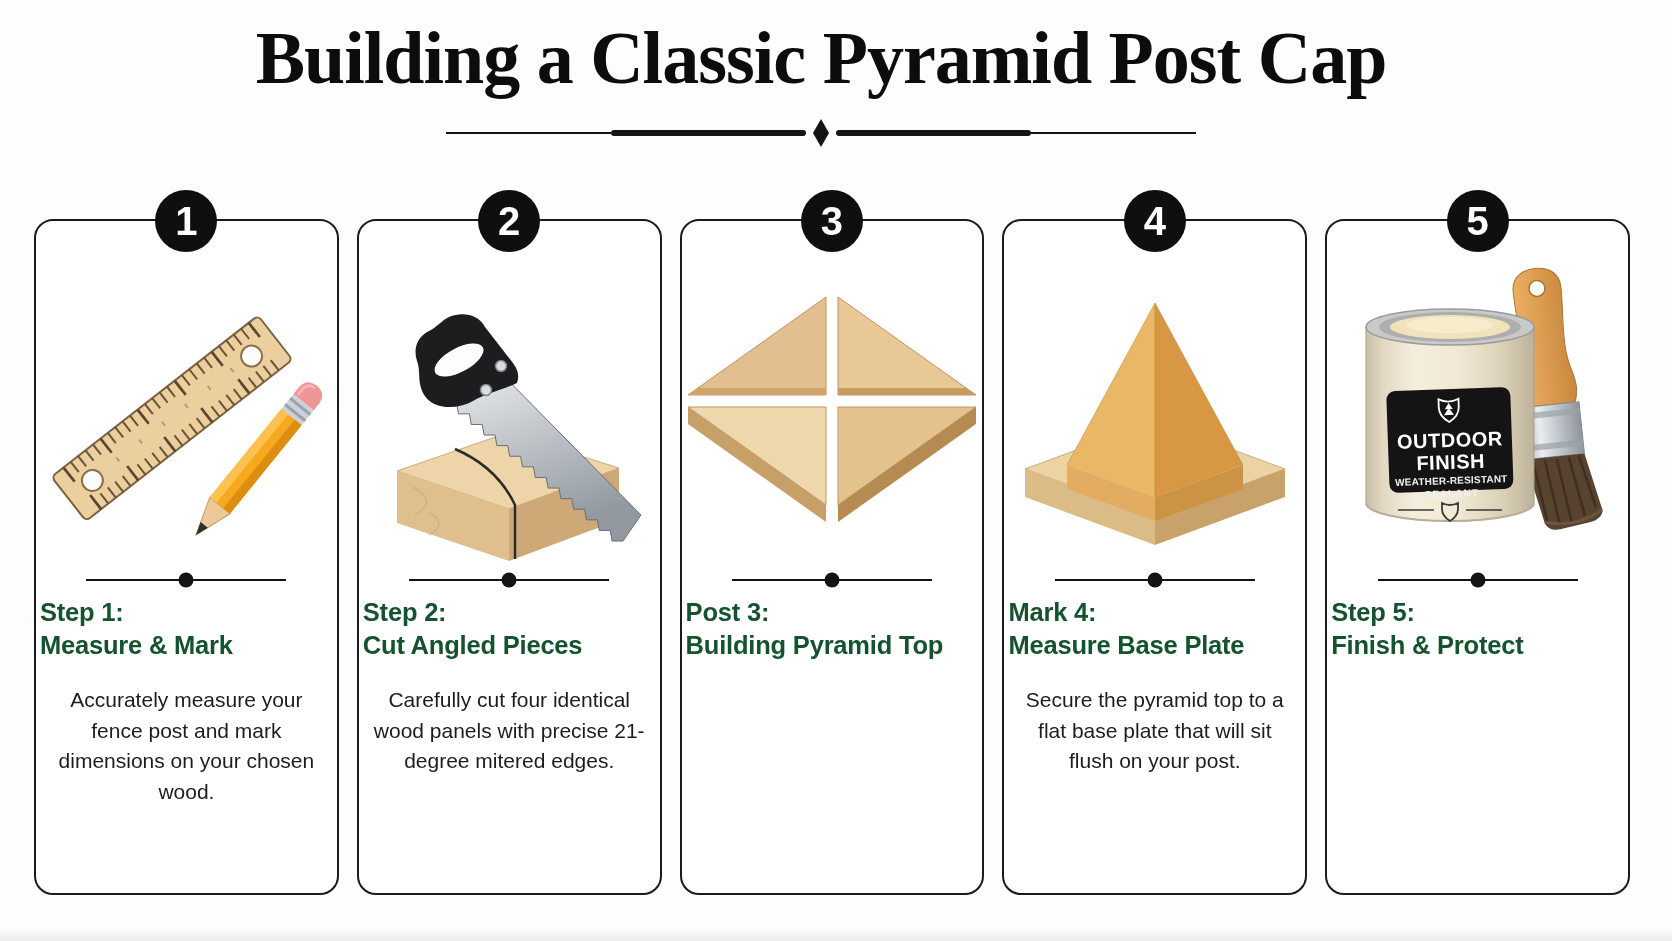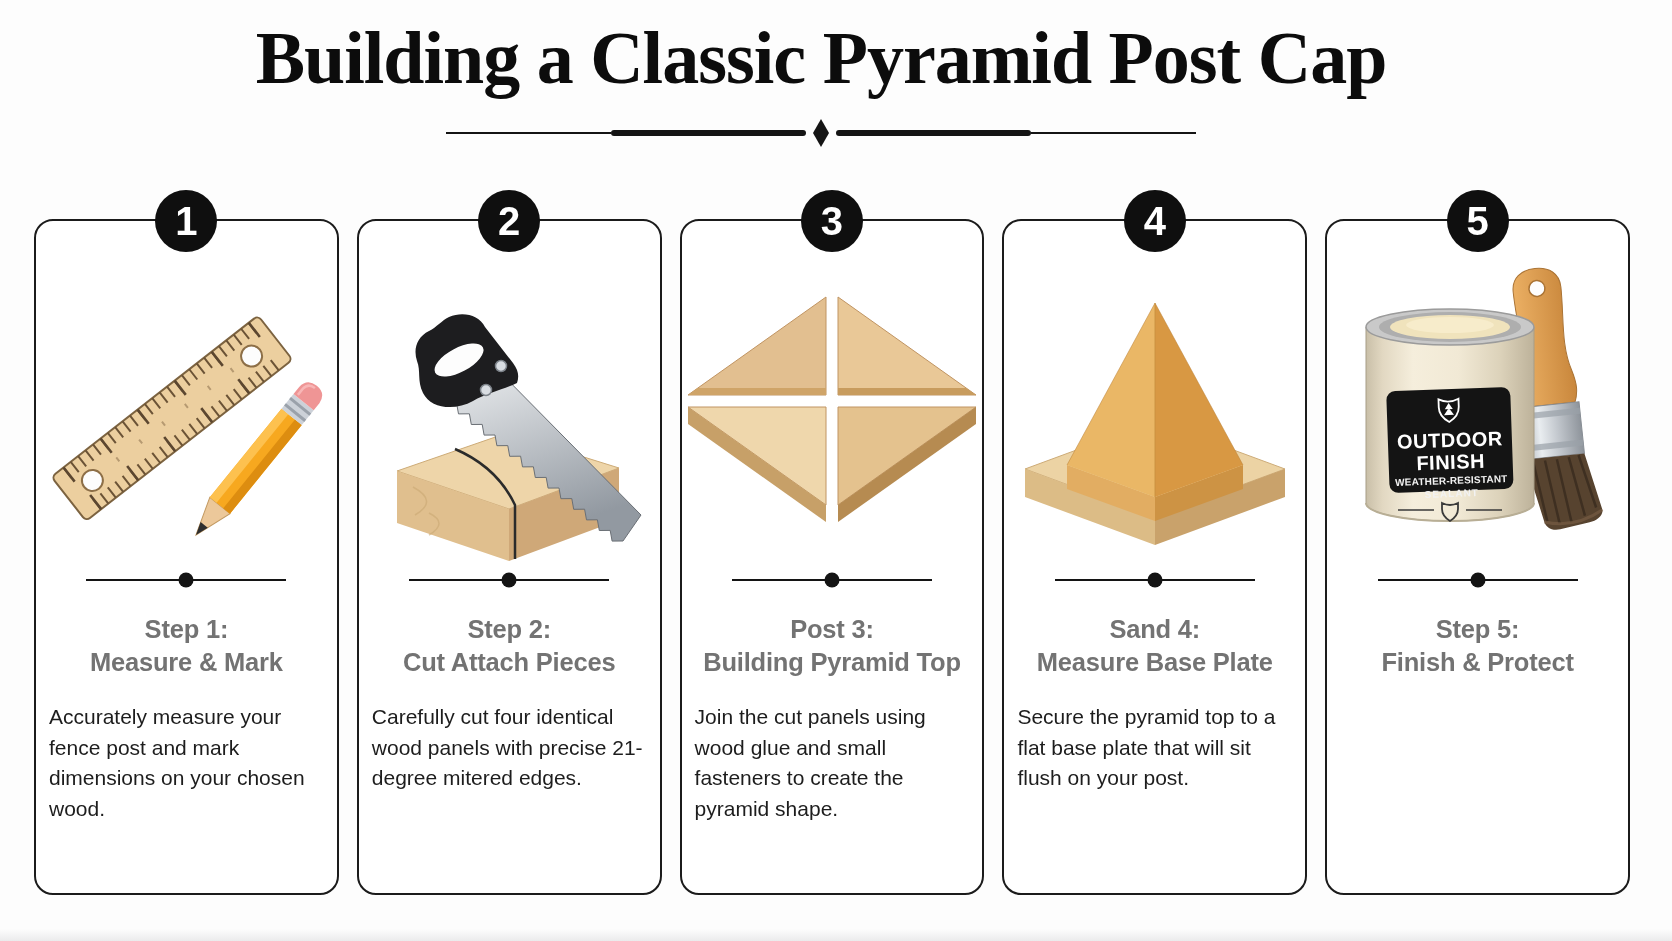--- a/index.html
+++ b/index.html
@@ -32,25 +32,25 @@
     color:#ffffff; font-size:40px; font-weight:700;
     display:flex; align-items:center; justify-content:center; z-index:2;
   }
   .art { height:332px; margin-top:26px; display:flex; align-items:center; justify-content:center; }
   .step-divider { position:relative; width:200px; height:2px; background:#141414; margin:0 auto; }
   .step-divider::after {
     content:""; position:absolute; left:50%; top:50%; transform:translate(-50%,-50%);
     width:15px; height:15px; border-radius:50%; background:#141414;
   }
   .step-title {
-    margin:32px 4px 0; text-align:center; font-size:25.5px; font-weight:700;
-    line-height:1.28; letter-spacing:-0.2px; color:#737373;
+    margin:15px 4px 0; font-size:25.5px; font-weight:700;
+    line-height:1.28; letter-spacing:-0.2px; color:#14532d;
   }
   .step-desc {
-    margin:24px 13px 0; font-size:21px; line-height:1.45; color:#1d1d1d;
+    margin:24px 13px 0; text-align:center; font-size:21px; line-height:1.45; color:#1d1d1d;
   }
   svg text { font-family:"Liberation Sans", sans-serif; }
   .bottom-fade {
     position:absolute; left:0; bottom:0; width:100%; height:12px;
     background:linear-gradient(#fdfdfd, #ebebec);
   }
 </style>
 </head>
 <body>
 
@@ -125,21 +125,21 @@
           <path d="M148,120 C136,126 118,130 104,138 C86,148 62,146 54,130 C48,118 52,108 48,98 C44,86 48,74 60,68 C68,64 72,58 80,54 C94,48 110,52 116,64 L144,100 C150,108 150,114 148,120 Z" fill="#1d1d1f"></path>
           <ellipse cx="90" cy="97" rx="27" ry="12" transform="rotate(-28 90 97)" fill="#fdfdfd"></ellipse>
           <circle cx="132" cy="103" r="5.5" fill="#d9dde2" stroke="#7d838a" stroke-width="1.5"></circle>
           <circle cx="117" cy="127" r="5.5" fill="#d9dde2" stroke="#7d838a" stroke-width="1.5"></circle>
         </g>
       </svg>
     </div>
     <div class="step-divider"></div>
     <h2 class="step-title">
       <span>Step 2:</span><br>
-      <span>Cut Attach Pieces</span>
+      <span>Cut Angled Pieces</span>
     </h2>
     <p class="step-desc">Carefully cut four identical wood panels with precise 21-degree mitered edges.</p>
   </section>
 
   <section class="card">
     <div class="badge">3</div>
     <div class="art">
       <svg width="300" height="280" viewBox="0 0 300 280">
         <g transform="translate(-6,-6)">
           <polygon points="150,30 12,128 150,128" fill="#e2bf90" stroke="#c09462" stroke-width="1"></polygon>
@@ -157,21 +157,20 @@
           <polygon points="150,128 288,128 150,226" fill="#e4c28e" stroke="#c09462" stroke-width="1"></polygon>
           <polygon points="150,226 288,128 288,145 150,243" fill="#b68b51"></polygon>
         </g>
       </svg>
     </div>
     <div class="step-divider"></div>
     <h2 class="step-title">
       <span>Post 3:</span><br>
       <span>Building Pyramid Top</span>
     </h2>
-    <p class="step-desc">Join the cut panels using wood glue and small fasteners to create the pyramid shape.</p>
   </section>
 
   <section class="card">
     <div class="badge">4</div>
     <div class="art">
       <svg width="300" height="280" viewBox="0 0 300 280">
         <g>
           <polygon points="20,196 150,148 280,196 150,244" fill="#ecd3a4" stroke="#cdab77" stroke-width="1"></polygon>
           <polygon points="20,196 150,244 150,272 20,224" fill="#dcbc86"></polygon>
           <polygon points="150,244 280,196 280,224 150,272" fill="#c9a26b"></polygon>
@@ -181,21 +180,21 @@
           <polygon points="150,224 238,192 238,216 150,248" fill="#cd9344"></polygon>
           <polygon points="150,30 62,192 150,224" fill="#eab766"></polygon>
           <polygon points="150,30 238,192 150,224" fill="#d89843"></polygon>
           <path d="M150,30 L150,224" stroke="#c88f3e" stroke-width="1.2" opacity="0.7"></path>
           <path d="M150,30 L62,192 M150,30 L238,192" stroke="#b97f35" stroke-width="1" opacity="0.5"></path>
         </g>
       </svg>
     </div>
     <div class="step-divider"></div>
     <h2 class="step-title">
-      <span>Sand 4:</span><br>
+      <span>Mark 4:</span><br>
       <span>Measure Base Plate</span>
     </h2>
     <p class="step-desc">Secure the pyramid top to a flat base plate that will sit flush on your post.</p>
   </section>
 
   <section class="card">
     <div class="badge">5</div>
     <div class="art">
       <svg width="280" height="300" viewBox="0 0 280 300">
         <defs>

